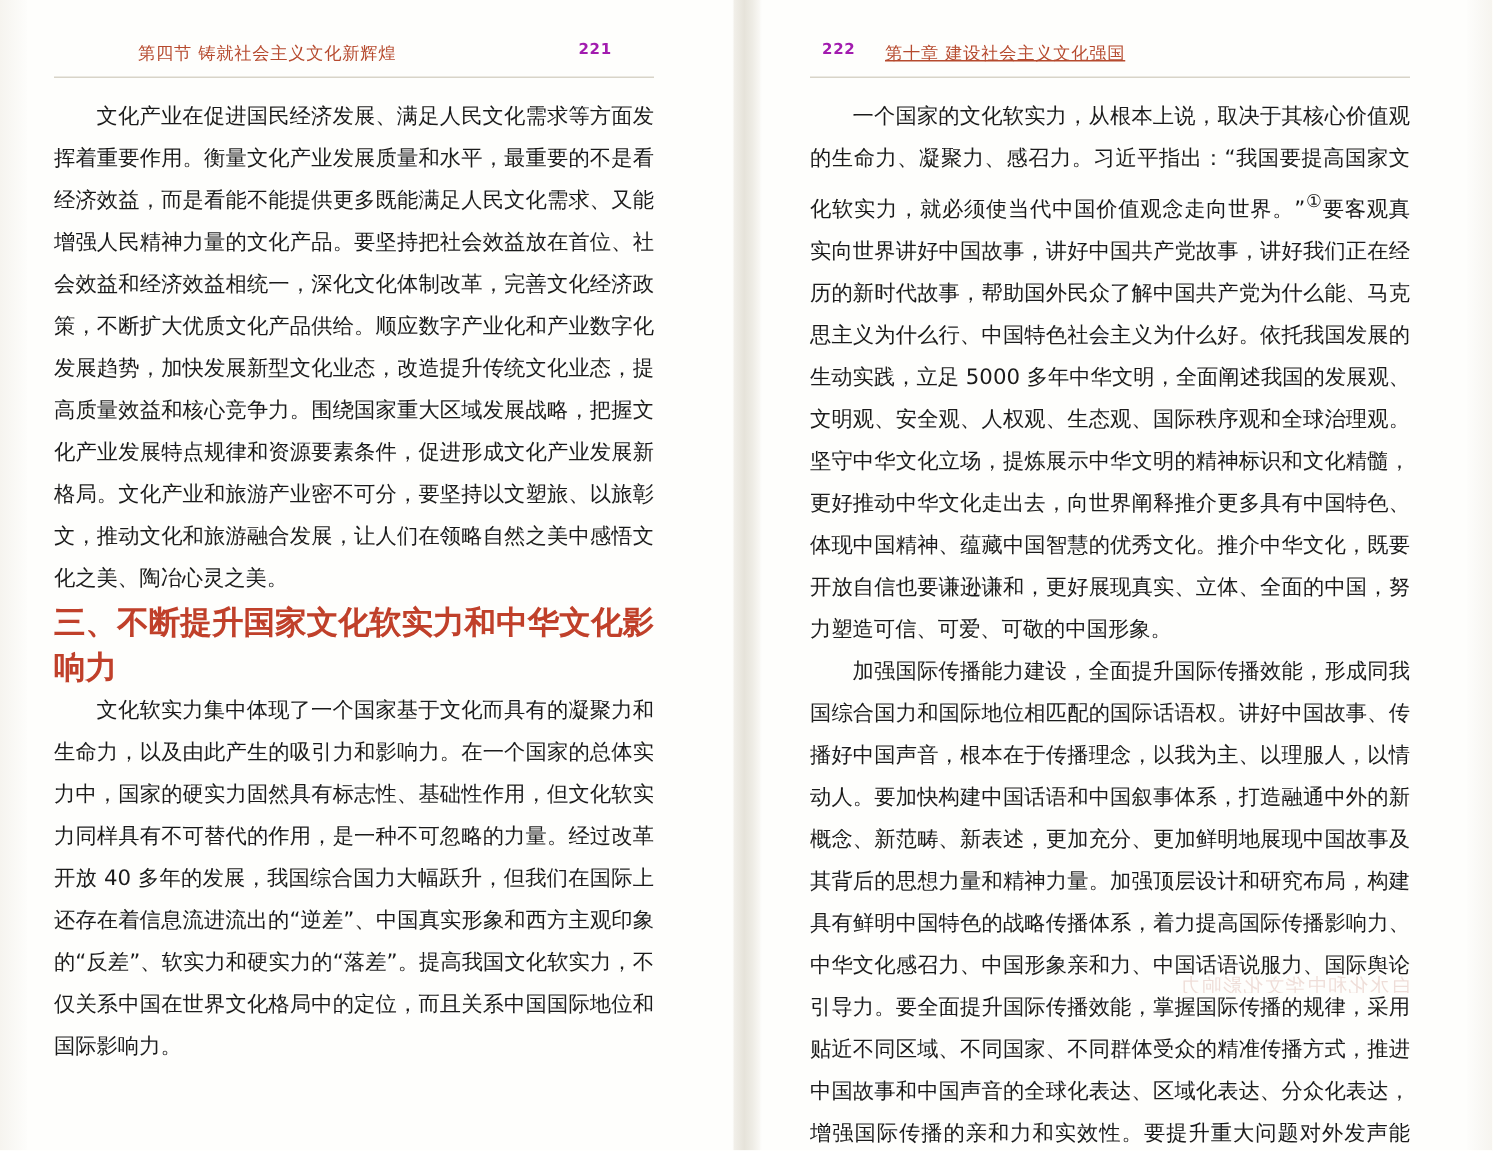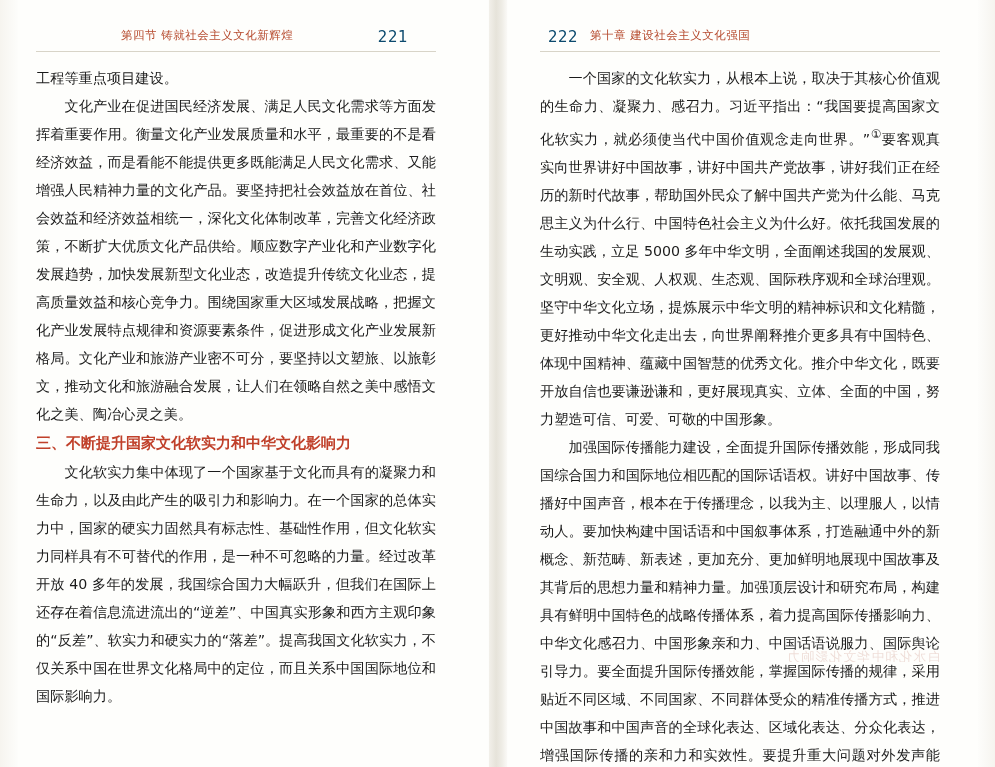--- a/index.html
+++ b/index.html
@@ -58,30 +58,30 @@
     letter-spacing: 0.5px;
   }
   .runhead .rh-title {
     position: absolute;
     top: 0;
     white-space: nowrap;
   }
   .runhead .rh-page {
     position: absolute;
     top: 0;
-    font-size: 15px;
-    font-weight: normal;
-    color: #0c4a6e;
+    font-size: 10px;
+    font-weight: bold;
+    color: #a21caf;
   }
   
-  .col-left .rh-title { left: 85px; }
+  .col-left .rh-title { left: 56px; }
   .col-left .rh-page  { right: 28px; }
   
   .col-right .rh-page  { left: 8px; text-align: center; }
-  .col-right .rh-title { left: 50px; }
+  .col-right .rh-title { left: 50px; text-decoration: underline; }
 
   .rule {
     margin-top: 3px;
     border-top: 1px solid #d8d4c8;
     width: 400px;
   }
 
   .body {
     margin-top: 12px;
     font-size: 14.2px;
@@ -94,21 +94,21 @@
     margin: 0;
   }
   .indent {
     text-indent: 2em;
   }
   .noindent {
     text-indent: 0;
   }
   .section-head {
     margin: 18px 0 10px 0;
-    font-size: 15px;
+    font-size: 21px;
     font-weight: bold;
     color: #c0402a;
     text-indent: 0;
     line-height: 30px;
   }
   
   .bleed {
     position: absolute;
     left: 540px;
     top: 648px;
@@ -135,21 +135,20 @@
   <div class="edge-right"></div>
 
   <div class="col col-left">
     <div class="runhead">
       <span class="rh-title">第四节  铸就社会主义文化新辉煌</span>
       <span class="rh-page">221</span>
     </div>
     <div class="rule"></div>
 
     <div class="body">
-      <p class="noindent">工程等重点项目建设。</p>
       <p class="indent">文化产业在促进国民经济发展、满足人民文化需求等方面发挥着重要作用。衡量文化产业发展质量和水平，最重要的不是看经济效益，而是看能不能提供更多既能满足人民文化需求、又能增强人民精神力量的文化产品。要坚持把社会效益放在首位、社会效益和经济效益相统一，深化文化体制改革，完善文化经济政策，不断扩大优质文化产品供给。顺应数字产业化和产业数字化发展趋势，加快发展新型文化业态，改造提升传统文化业态，提高质量效益和核心竞争力。围绕国家重大区域发展战略，把握文化产业发展特点规律和资源要素条件，促进形成文化产业发展新格局。文化产业和旅游产业密不可分，要坚持以文塑旅、以旅彰文，推动文化和旅游融合发展，让人们在领略自然之美中感悟文化之美、陶冶心灵之美。</p>
 
       <p class="section-head">三、不断提升国家文化软实力和中华文化影响力</p>
 
       <p class="indent">文化软实力集中体现了一个国家基于文化而具有的凝聚力和生命力，以及由此产生的吸引力和影响力。在一个国家的总体实力中，国家的硬实力固然具有标志性、基础性作用，但文化软实力同样具有不可替代的作用，是一种不可忽略的力量。经过改革开放 40 多年的发展，我国综合国力大幅跃升，但我们在国际上还存在着信息流进流出的“逆差”、中国真实形象和西方主观印象的“反差”、软实力和硬实力的“落差”。提高我国文化软实力，不仅关系中国在世界文化格局中的定位，而且关系中国国际地位和国际影响力。</p>
     </div>
   </div>
 
   <div class="col col-right">
     <div class="runhead">

